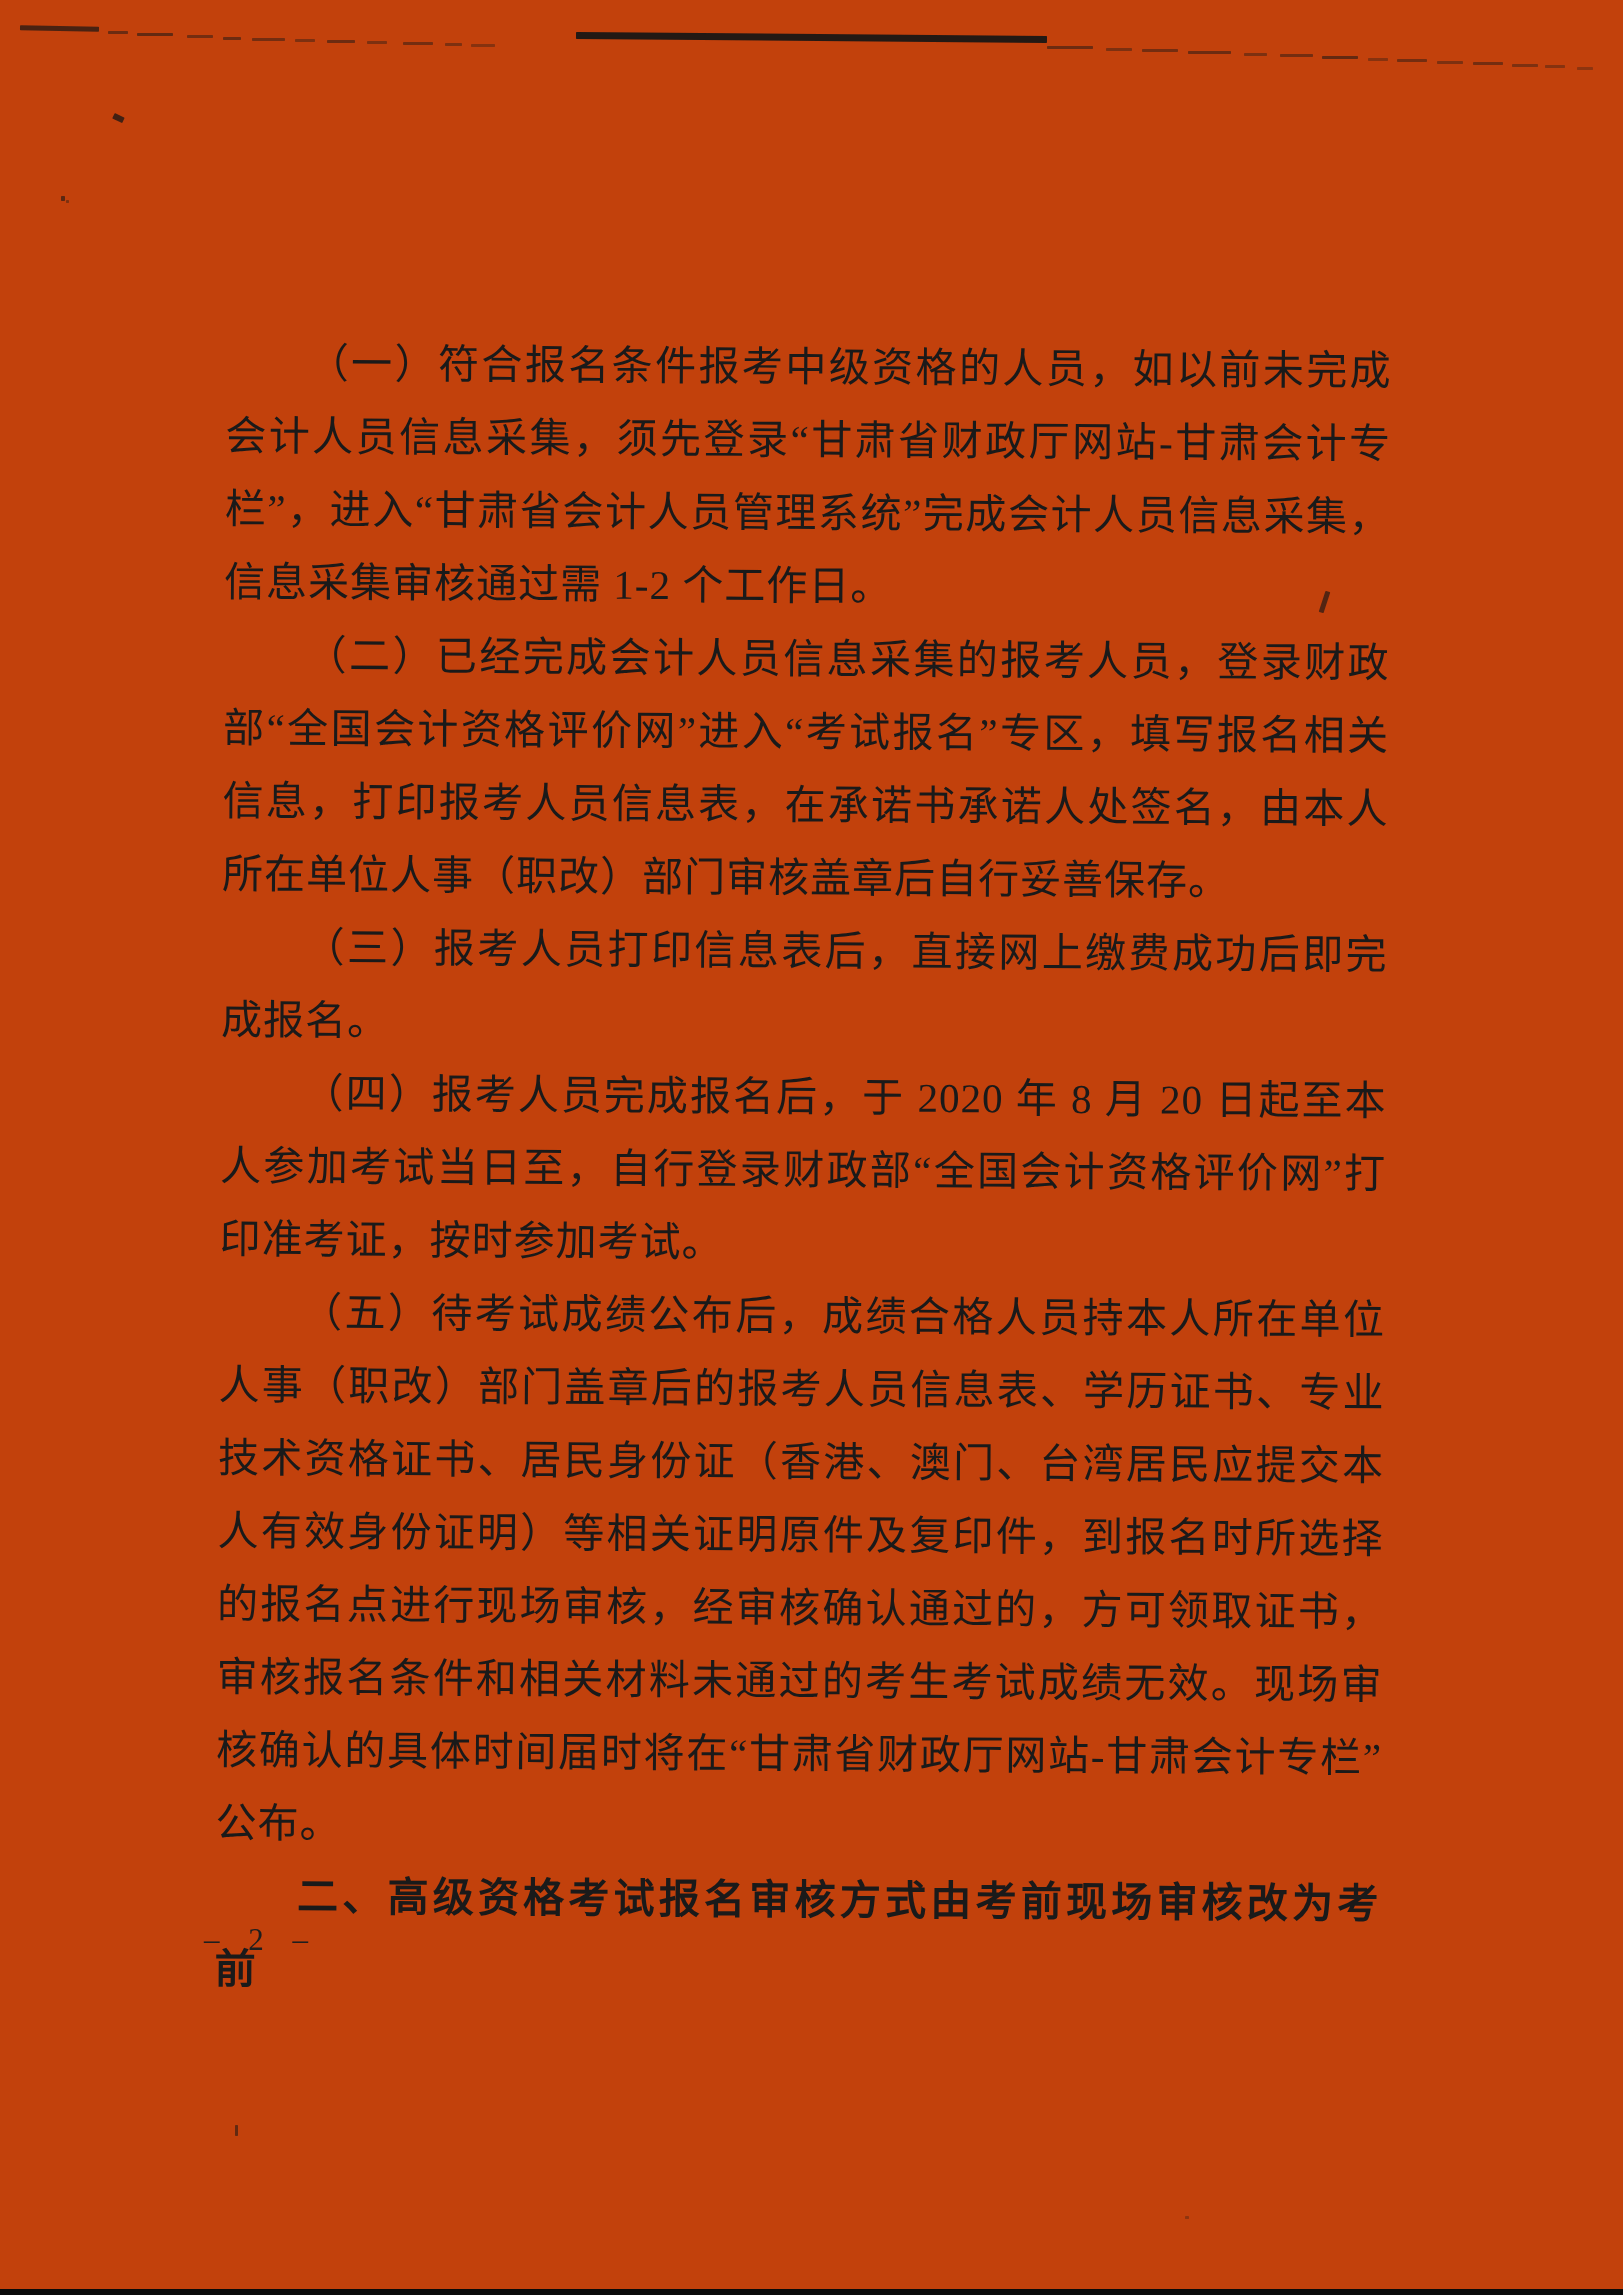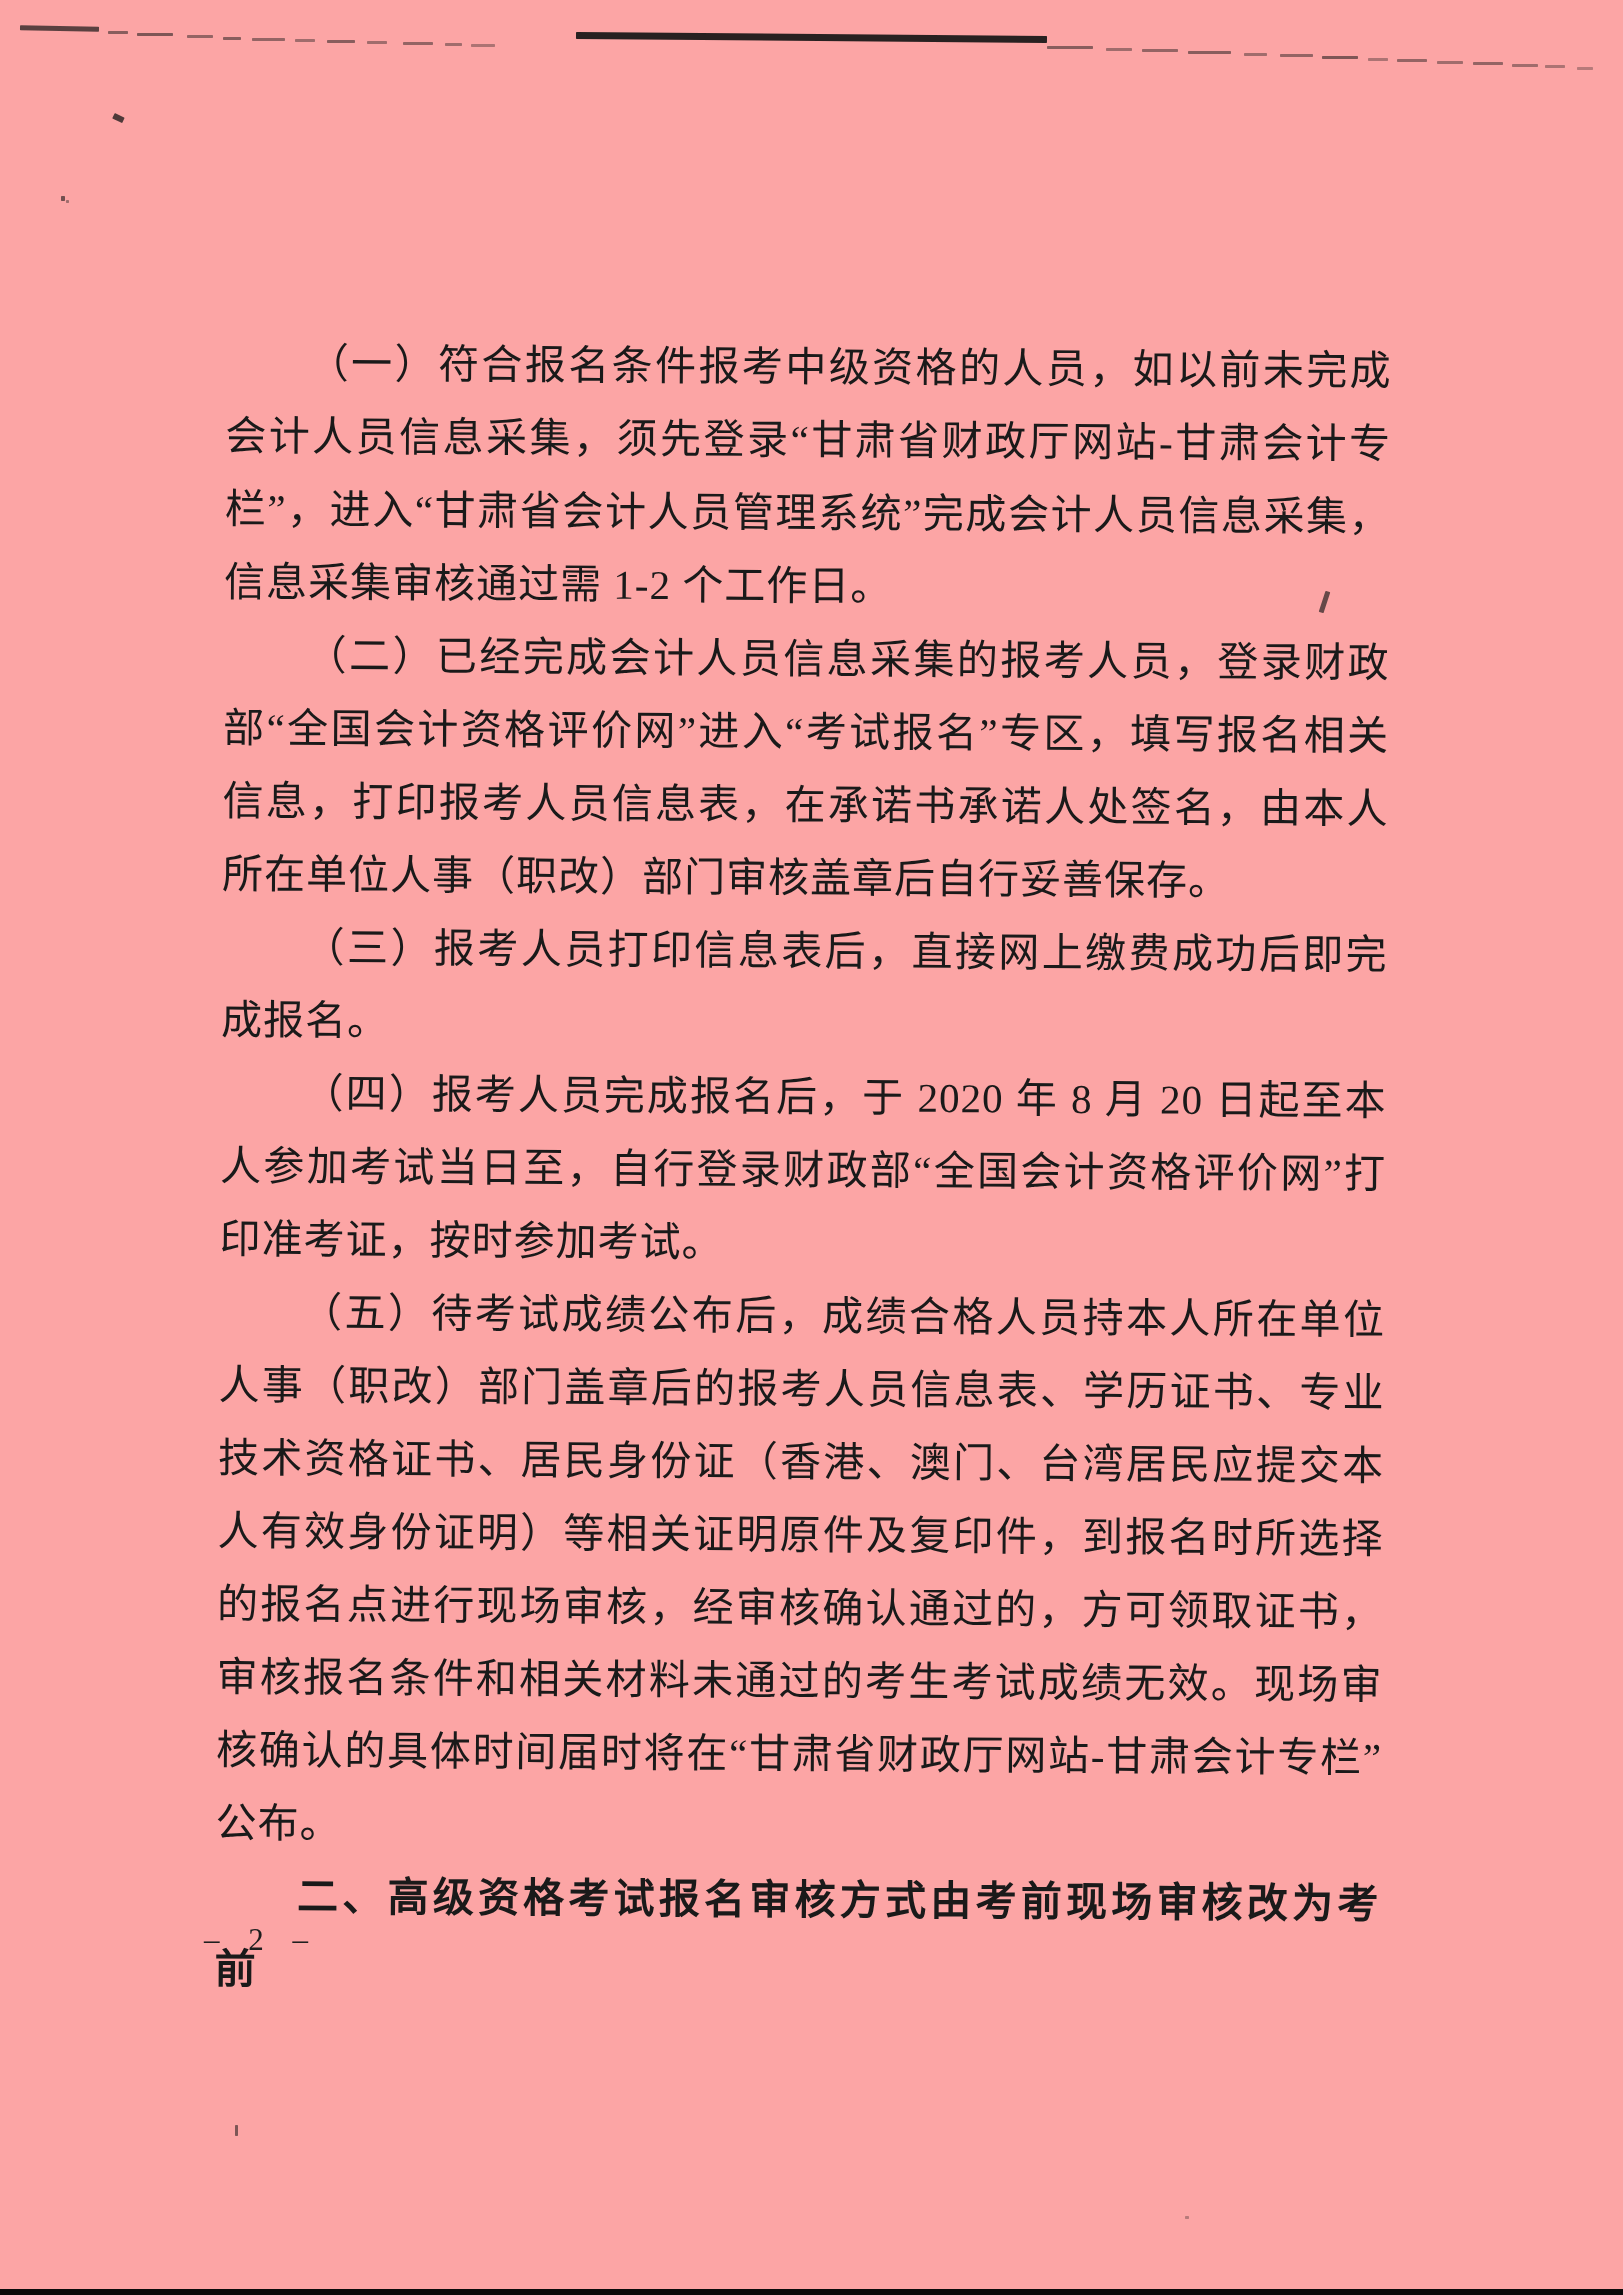--- a/index.html
+++ b/index.html
@@ -11,21 +11,21 @@
     position: relative;
     width: 1623px;
     height: 2295px;
     background: #ffffff;
     overflow: hidden;
     font-family: "Liberation Serif", "DejaVu Serif", serif;
   }
   .sheet {
     position: absolute;
     inset: 0;
-    background: #fca5a5;
+    background: #c2410c;
   }
   
   .content {
     position: absolute;
     left: 226px;
     top: 327px;
     width: 1166px;
     color: #1a1a1a;
     font-size: 41px;
     line-height: 73px;

